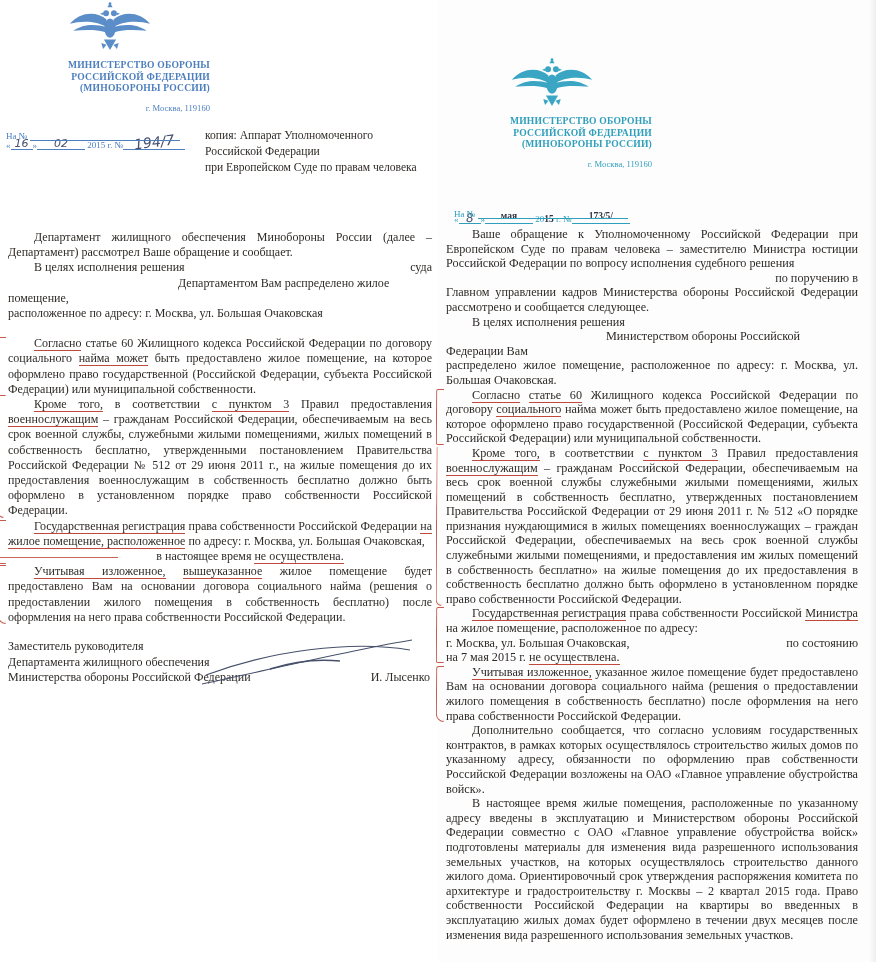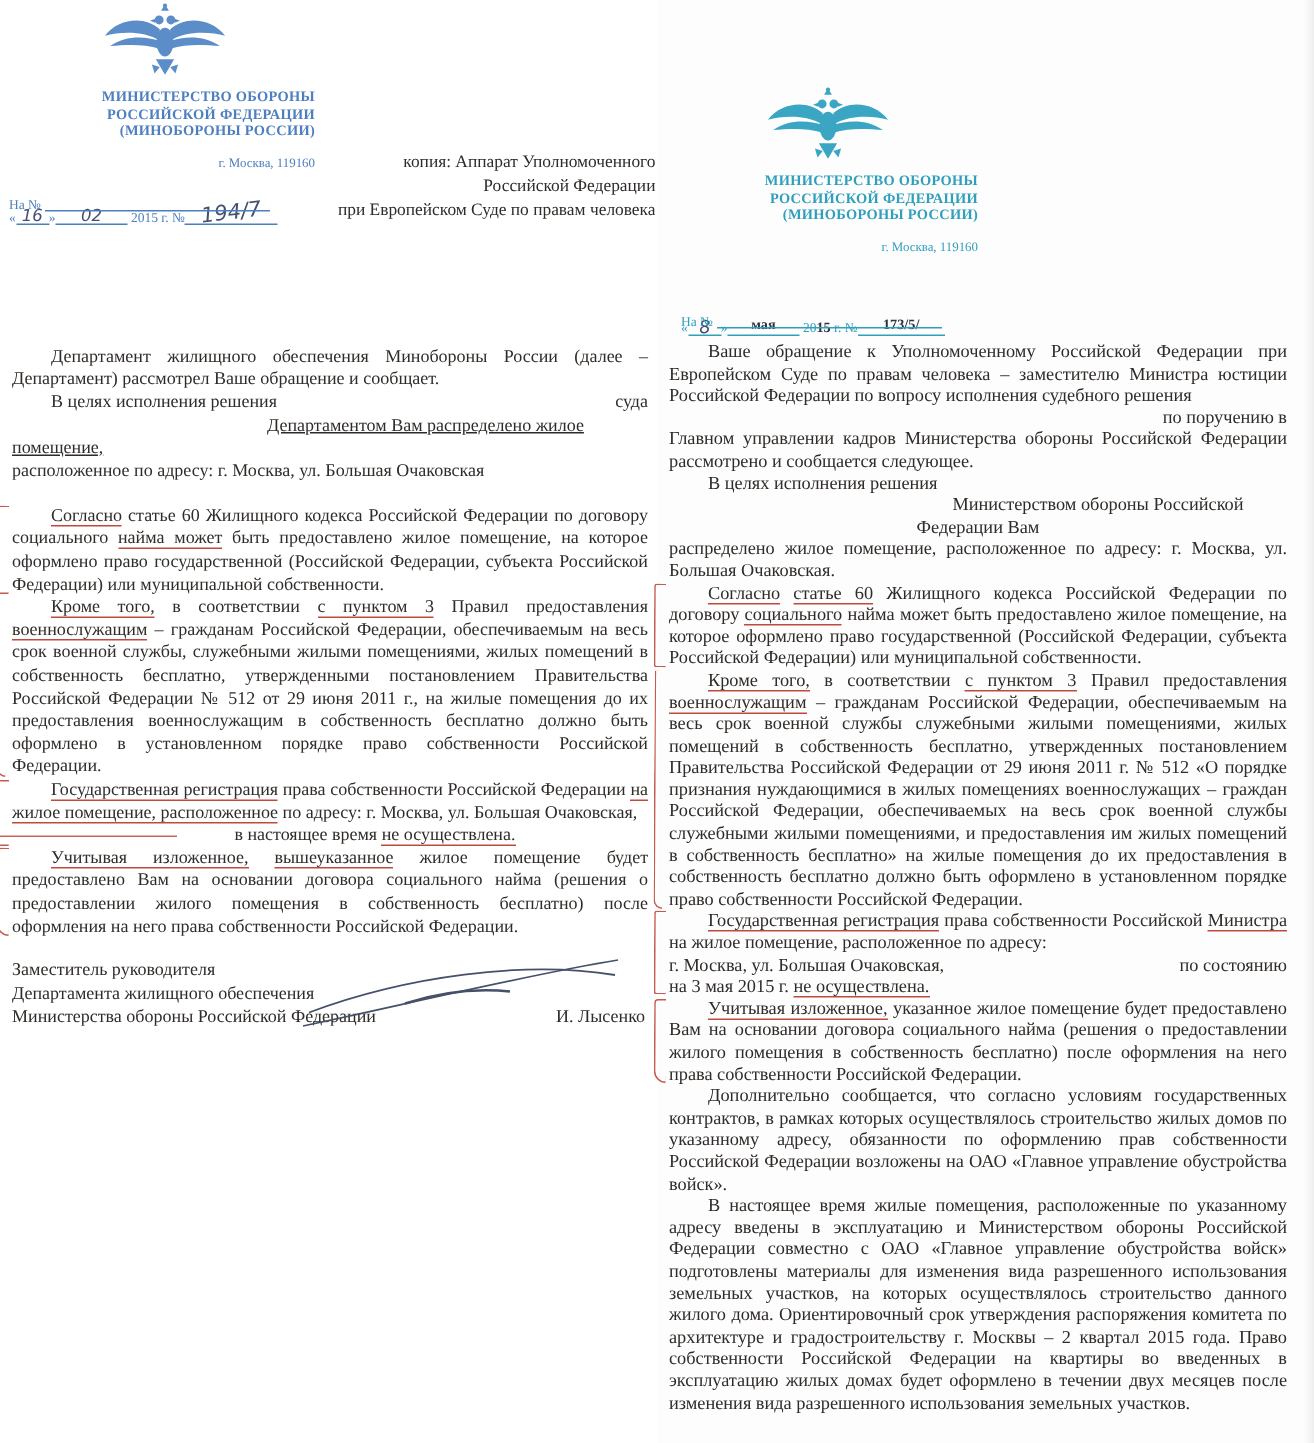--- a/index.html
+++ b/index.html
@@ -29,33 +29,33 @@
   #doc-left .na-row{left:6px;top:128px;color:#4d7fbe;}
   #doc-right .na-row{left:16px;top:206px;color:#2f9fbc;}
   .fill{display:inline-block;border-bottom:1px solid currentColor;text-align:center;vertical-align:bottom;height:12px;}
   .w22{width:22px;} .w48{width:48px;margin-top:27px;} .w62{width:62px;} .w150{width:150px;} .w58{width:58px;}
   .hw{font-family:"DejaVu Sans",sans-serif;font-style:italic;color:#44506e;font-size:11px;}
   .hw-num{display:inline-block;font-size:14px;transform:rotate(-7deg);position:relative;top:-3px;}
   .hw-day8{display:inline-block;font-size:12px;transform:rotate(-4deg);}
   .typed{color:#2b3442;font-weight:bold;font-size:9.5px;}
 
   
-  .addressee{position:absolute;left:205px;top:100px;width:232px;text-align:right;
+  .addressee{position:absolute;left:205px;top:128px;width:232px;text-align:left;
     font-size:11.6px;line-height:1.38;color:#2f2b28;}
 
   
   .body{position:absolute;}
   #doc-left .body{left:8px;top:230px;width:424px;font-size:12px;line-height:15.2px;}
   #doc-right .body{left:8px;top:227px;width:412px;font-size:12.2px;line-height:14.6px;}
   .para{margin:0;text-align:justify;text-indent:26px;}
   .noind{text-indent:0;}
   .split{display:flex;justify-content:space-between;text-indent:0;}
   .split .lft{text-indent:26px;}
-  .wide1{text-indent:170px;text-align:left;text-decoration:underline;}
-  .wide2{text-indent:160px;text-align:center;}
+  .wide1{text-indent:170px;text-align:left;}
+  .wide2{text-indent:160px;text-align:left;}
   .rightline{text-align:right;text-indent:0;}
   .centerline{text-align:center;text-indent:0;padding-left:60px;position:relative;}
   .gap{margin-top:15px;}
   .gap2{}
 
   
   .rl{border-bottom:1.6px solid #bf4a3c;}
   .brkwrap{position:relative;}
   .brk::before,.brkline::before,.brkcurve::before{
     content:"";position:absolute;left:-10px;top:1px;bottom:1px;width:7px;
@@ -203,21 +203,21 @@
     </div>
     <div class="brkwrap brkline">
       <p class="para"><span class="rl">Кроме того,</span><span> в соответствии </span><span class="rl">с пунктом 3</span><span> Правил предоставления </span><span class="rl">военнослужащим</span><span> – гражданам Российской Федерации, обеспечиваемым на весь срок военной службы служебными жилыми помещениями, жилых помещений в собственность бесплатно, утвержденных постановлением Правительства Российской Федерации от 29 июня 2011 г. № 512 «О порядке признания нуждающимися в жилых помещениях военнослужащих – граждан Российской Федерации, обеспечиваемых на весь срок военной службы служебными жилыми помещениями, и предоставления им жилых помещений в собственность бесплатно» на жилые помещения до их предоставления в собственность бесплатно должно быть оформлено в установленном порядке право собственности Российской Федерации.</span></p>
     </div>
     <div class="brkwrap brk">
       <p class="para"><span class="rl">Государственная регистрация</span><span> права собственности Российской </span><span class="rl">Министра</span><span> на жилое помещение, расположенное по адресу:</span></p>
       <p class="para split">
         <span>г. Москва, ул. Большая Очаковская,</span>
         <span>по состоянию</span>
       </p>
-      <p class="para noind"><span>на 3 мая 2015 г. </span><span class="rl">не осуществлена.</span></p>
+      <p class="para noind"><span>на 7 мая 2015 г. </span><span class="rl">не осуществлена.</span></p>
     </div>
     <div class="brkwrap brkcurve">
       <p class="para"><span class="rl">Учитывая изложенное,</span><span> указанное жилое помещение будет предоставлено Вам на основании договора социального найма (решения о предоставлении жилого помещения в собственность бесплатно) после оформления на него права собственности Российской Федерации.</span></p>
     </div>
 
     <p class="para gap2">Дополнительно сообщается, что согласно условиям государственных контрактов, в рамках которых осуществлялось строительство жилых домов по указанному адресу, обязанности по оформлению прав собственности Российской Федерации возложены на ОАО «Главное управление обустройства войск».</p>
     <p class="para">В настоящее время жилые помещения, расположенные по указанному адресу введены в эксплуатацию и Министерством обороны Российской Федерации совместно с ОАО «Главное управление обустройства войск» подготовлены материалы для изменения вида разрешенного использования земельных участков, на которых осуществлялось строительство данного жилого дома. Ориентировочный срок утверждения распоряжения комитета по архитектуре и градостроительству г. Москвы – 2 квартал 2015 года. Право собственности Российской Федерации на квартиры во введенных в эксплуатацию жилых домах будет оформлено в течении двух месяцев после изменения вида разрешенного использования земельных участков.</p>
 
   </div>
 </div>

